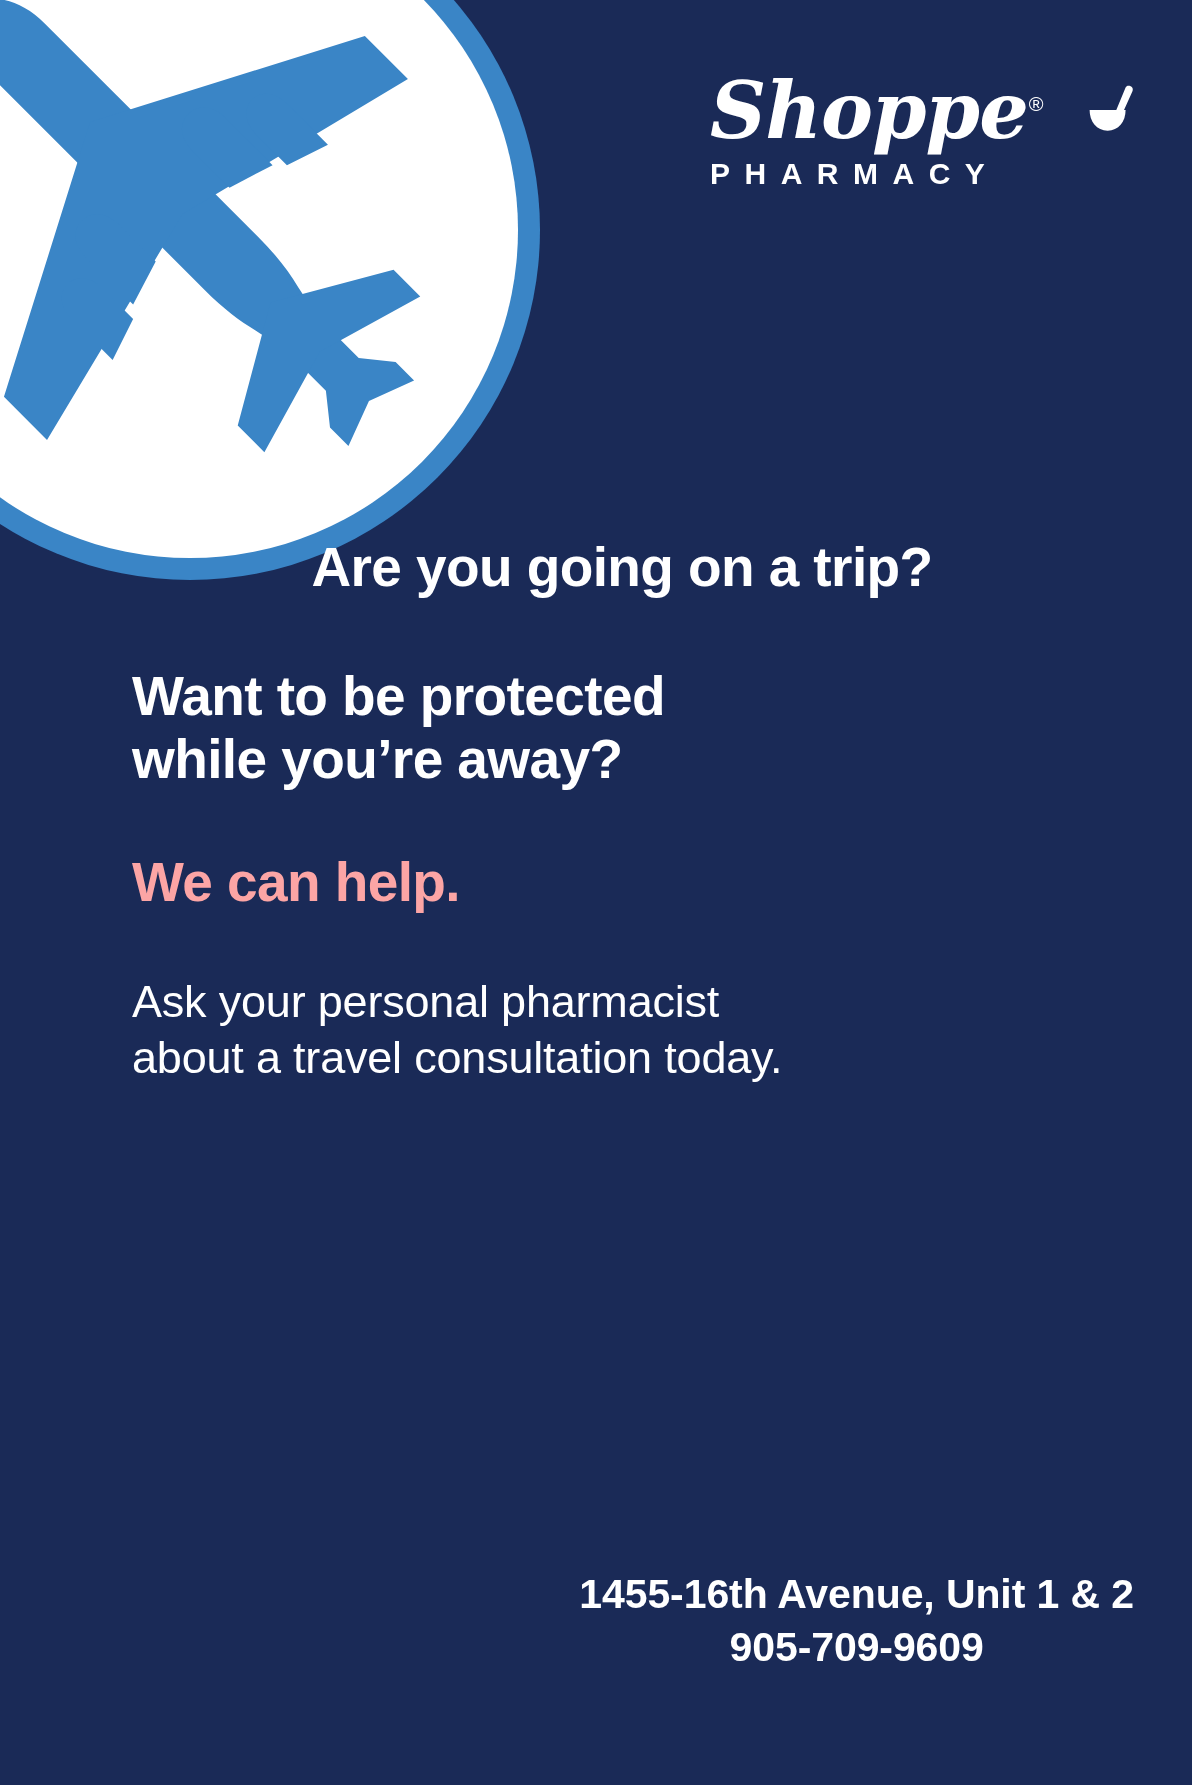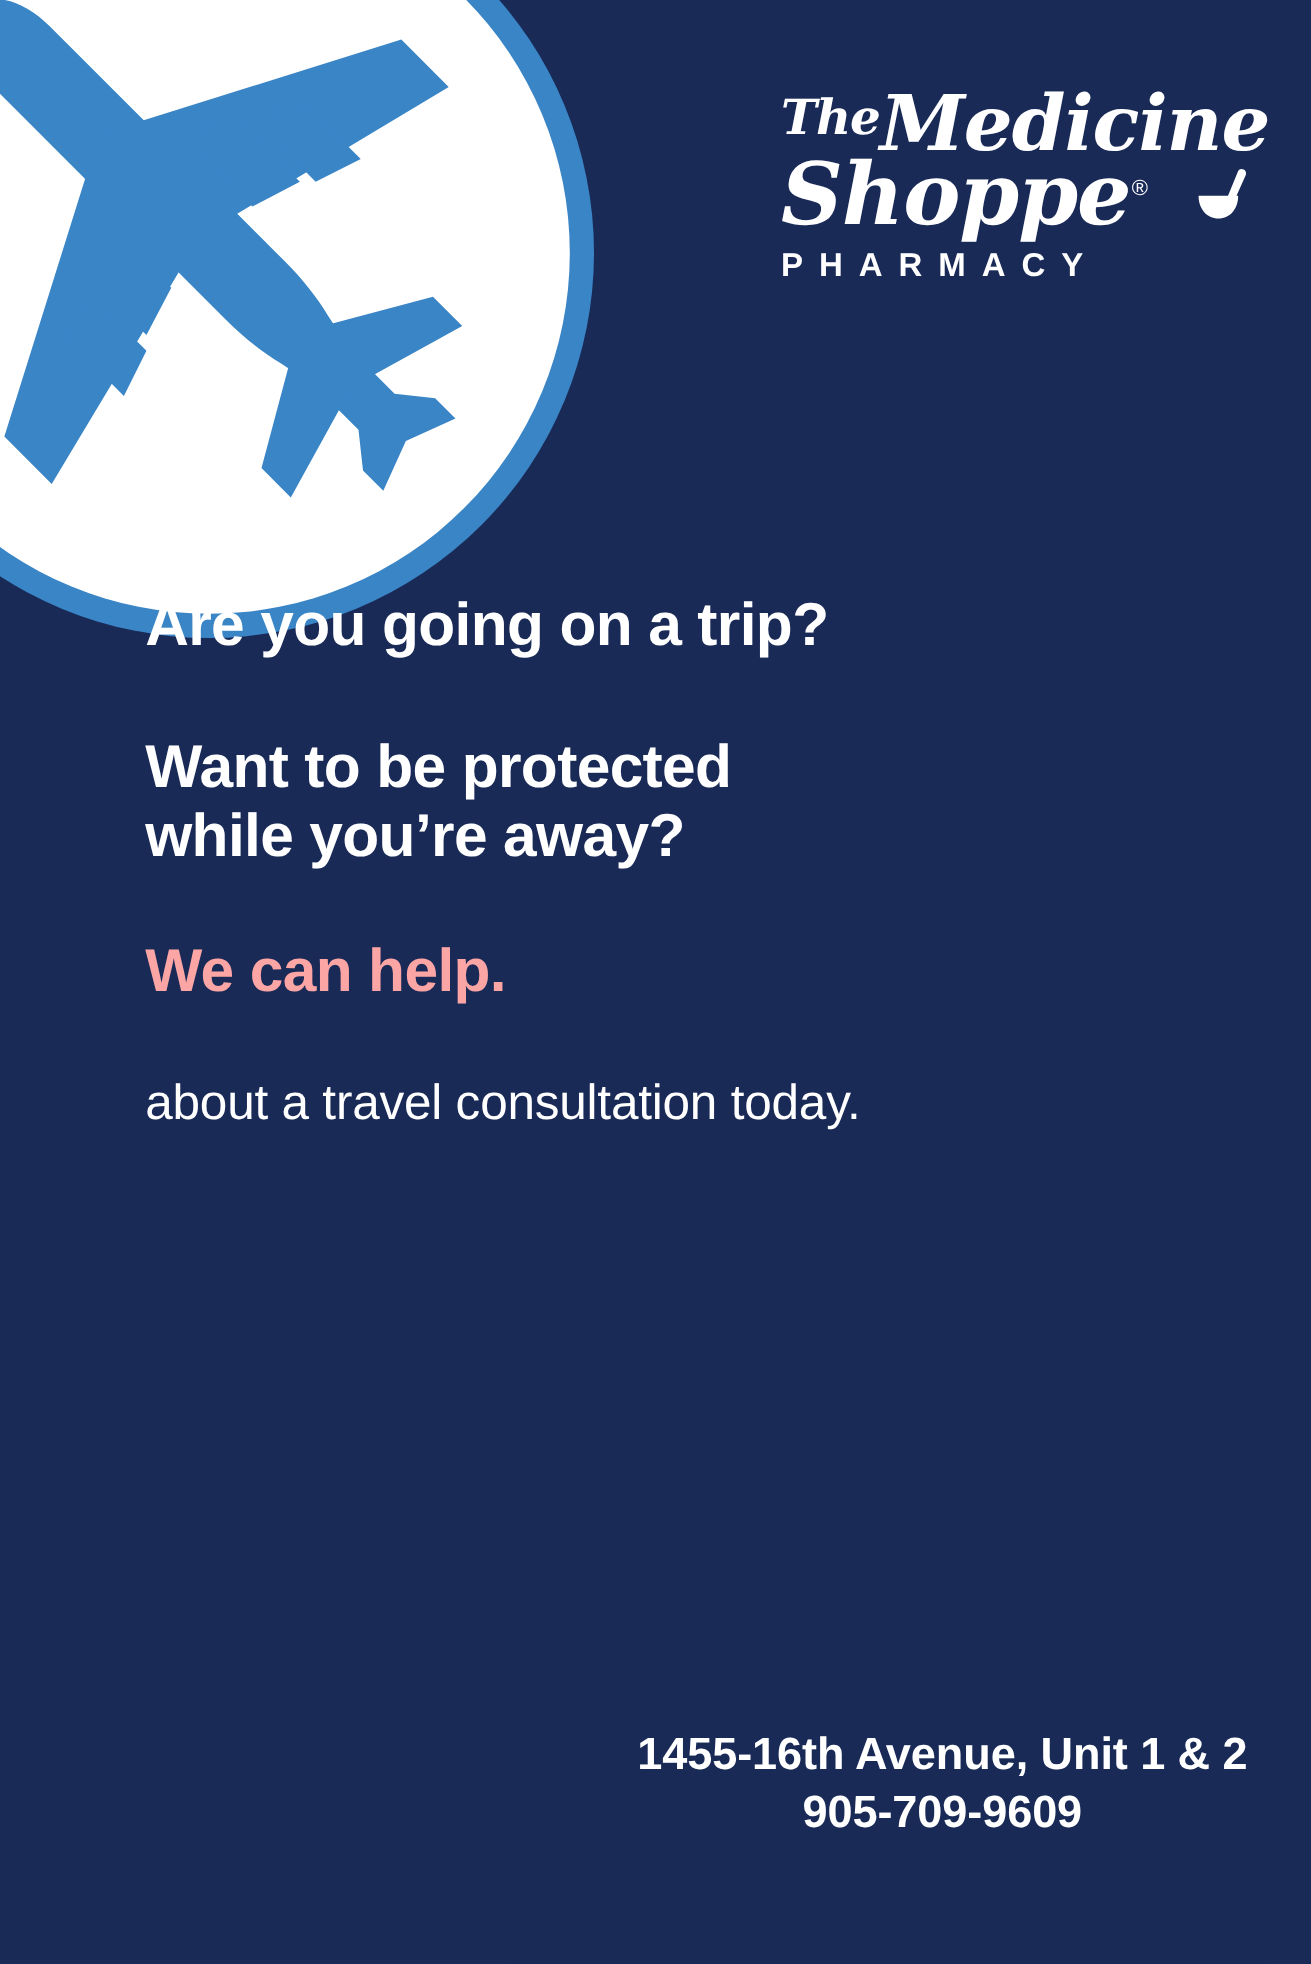--- a/index.html
+++ b/index.html
@@ -128,20 +128,21 @@
     top: 538px;
     width: 980px;
   }
   .h1 {
     color: #ffffff;
     font-weight: 700;
     font-size: 55px;
     line-height: 1.06;
     letter-spacing: -0.6px;
     white-space: nowrap;
+    text-align: center;
   }
   .h2 {
     color: #ffffff;
     font-weight: 700;
     font-size: 55px;
     line-height: 1.14;
     letter-spacing: -0.6px;
     margin-top: 69px;
     max-width: 700px;
   }
@@ -211,21 +212,20 @@
           <path d="M55 96 c4.5 0 7.5 4 7.5 9.5 v15 l-15 5 v-20 c0 -5.5 3 -9.5 7.5 -9.5 z"></path>
 
           <path d="M126 84 c5 0 8 4 8 10 v23 l-16 -5 v-18 c0 -6 3 -10 8 -10 z"></path>
           <path d="M145 96 c4.5 0 7.5 4 7.5 9.5 v20 l-15 -5 v-15 c0 -5.5 3 -9.5 7.5 -9.5 z"></path>
         </g>
       </svg>
     </div>
   </div>
 
   <div class="logo">
-    <div class="logo-line1"><span class="logo-the">The</span><span>Medicine</span></div>
     <div class="logo-line2"><span>Shoppe</span><span class="logo-reg">®</span>
       <span class="logo-pestle">
         <svg viewBox="0 0 60 60" xmlns="http://www.w3.org/2000/svg" aria-hidden="true">
           <g fill="#ffffff">
             <path d="M47 3 c4 0 6 3 4.5 6.5 L36 44 c-1.5 3 -4.5 4 -6.5 2 -2 -2 -1.5 -5 0.5 -7 L44 5 c0.8 -1.3 1.8 -2 3 -2 z"></path>
             <path d="M4 30 h40 c0 13 -8 23 -20 23 S4 43 4 30 z"></path>
           </g>
         </svg>
       </span>
     </div>
@@ -233,20 +233,21 @@
   </div>
 
   <div class="content">
     <div class="h1">Are you going on a trip?</div>
     <div class="h2">
       <div>Want to be protected</div>
       <div>while you’re away?</div>
     </div>
     <div class="h3">We can help.</div>
     <div class="body-copy">
+      <div>Ask your personal pharmacist</div>
       <div>about a travel consultation today.</div>
     </div>
   </div>
 
   <div class="address">
     <div>1455-16th Avenue, Unit 1 &amp; 2</div>
     <div>905-709-9609</div>
   </div>
 
 </div>

